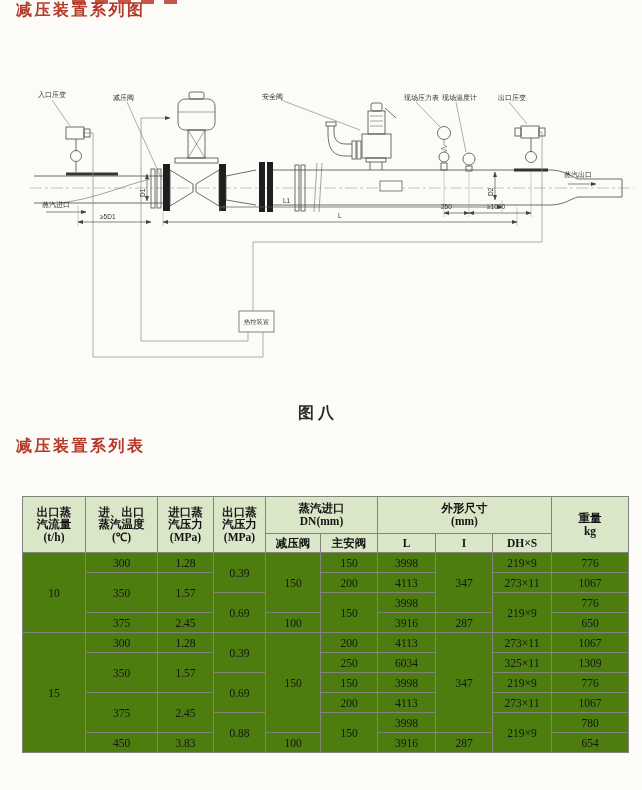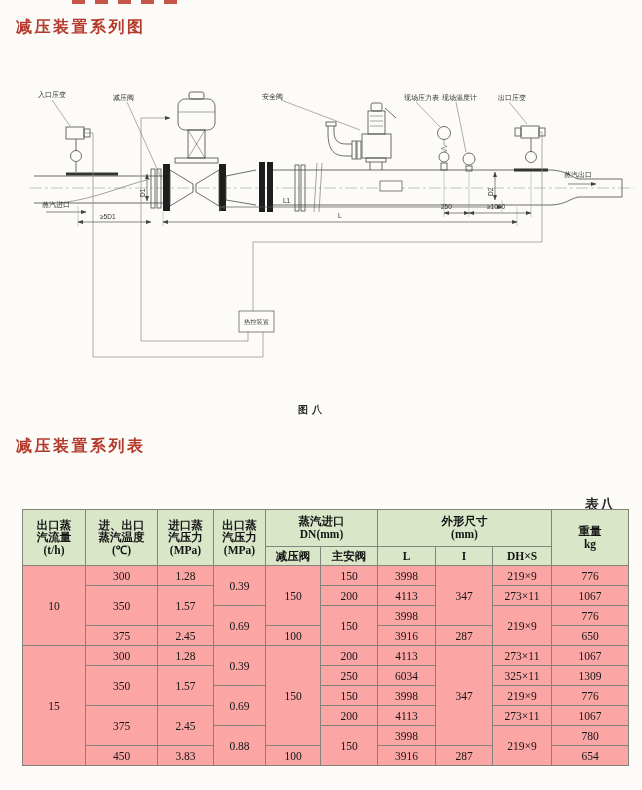--- a/index.html
+++ b/index.html
@@ -5,34 +5,34 @@
   :root{ --red:#b5392a; --hdr:#d9e6c8; }
   html,body{margin:0;padding:0;}
   body{
     width:642px;height:790px;position:relative;overflow:hidden;
     background:#fcfbf8;font-family:"Liberation Serif",serif;color:#1c1c1c;
   }
   .frag{position:absolute;left:72px;top:0;width:112px;height:4px;
     background:repeating-linear-gradient(90deg,#c4574a 0 13px,rgba(0,0,0,0) 13px 23px);}
   .title{position:absolute;left:16px;color:var(--red);font-weight:bold;
     font-size:16px;letter-spacing:2.5px;}
-  #t1{top:17px;} #t2{top:436px;}
-  .fig-cap{position:absolute;left:298px;top:403px;font-size:10px;font-weight:bold;letter-spacing:4px;color:#2a2a2a;}
+  #t1{top:0;} #t2{top:436px;}
+  .fig-cap{position:absolute;left:298px;top:403px;font-size:16px;font-weight:bold;letter-spacing:4px;color:#2a2a2a;}
   .tbl-cap{position:absolute;left:585px;top:496px;font-size:14px;font-weight:bold;letter-spacing:1px;color:#2a2a2a;}
   #dwg{position:absolute;left:0;top:55px;}
   .dwg{stroke:#4a4a4a;stroke-width:.8;fill:none;}
   .thin{stroke:#4a4a4a;stroke-width:.5;fill:none;}
   .wire{stroke:#8a8a8a;stroke-width:.7;fill:none;}
   .leader{stroke:#777;stroke-width:.6;fill:none;}
   .dimline{stroke:#555;stroke-width:.7;fill:none;}
   .ext{stroke:#999;stroke-width:.5;fill:none;}
   .lbl{font-family:"Liberation Sans",sans-serif;font-size:7px;fill:#333;}
   .dim{font-family:"Liberation Sans",sans-serif;font-size:6.5px;fill:#333;}
-  table{position:absolute;left:22px;top:509px;width:606px;border-collapse:collapse;
-    table-layout:fixed;border:1.6px solid #5d5d55;background:#fca5a5;}
+  table{position:absolute;left:22px;top:496px;width:606px;border-collapse:collapse;
+    table-layout:fixed;border:1.6px solid #5d5d55;background:#4d7c0f;}
   th,td{border:1px solid #83837b;text-align:center;vertical-align:middle;
     font-family:"Liberation Serif",serif;color:#141414;padding:0 1px;}
   th{background:var(--hdr);font-weight:bold;font-size:11.5px;line-height:1.1;white-space:pre-line;}
   thead tr:first-child th{height:36px;}
   thead tr:last-child th{height:18px;}
   td{height:19px;font-size:11.5px;}
   tr.grp td{border-top:1.6px solid #5d5d55;}
 </style>
 </head>
 <body>

